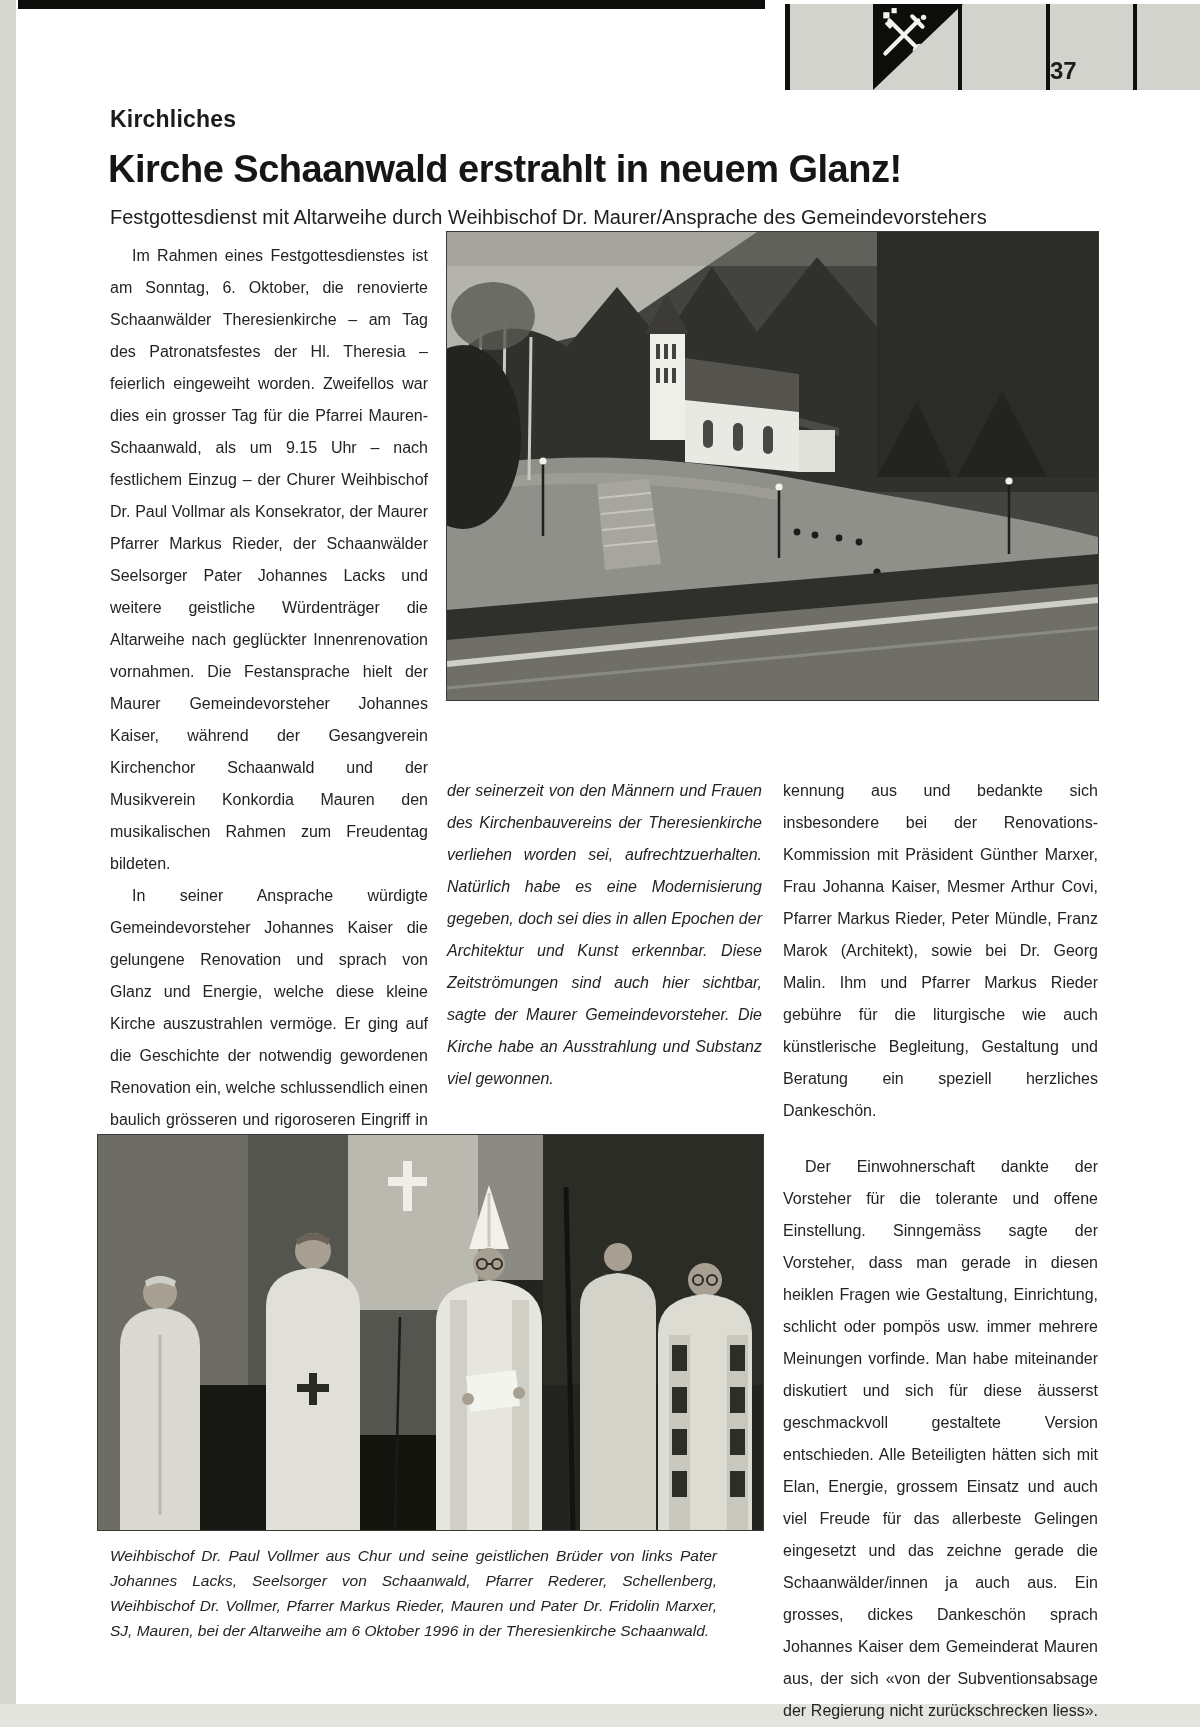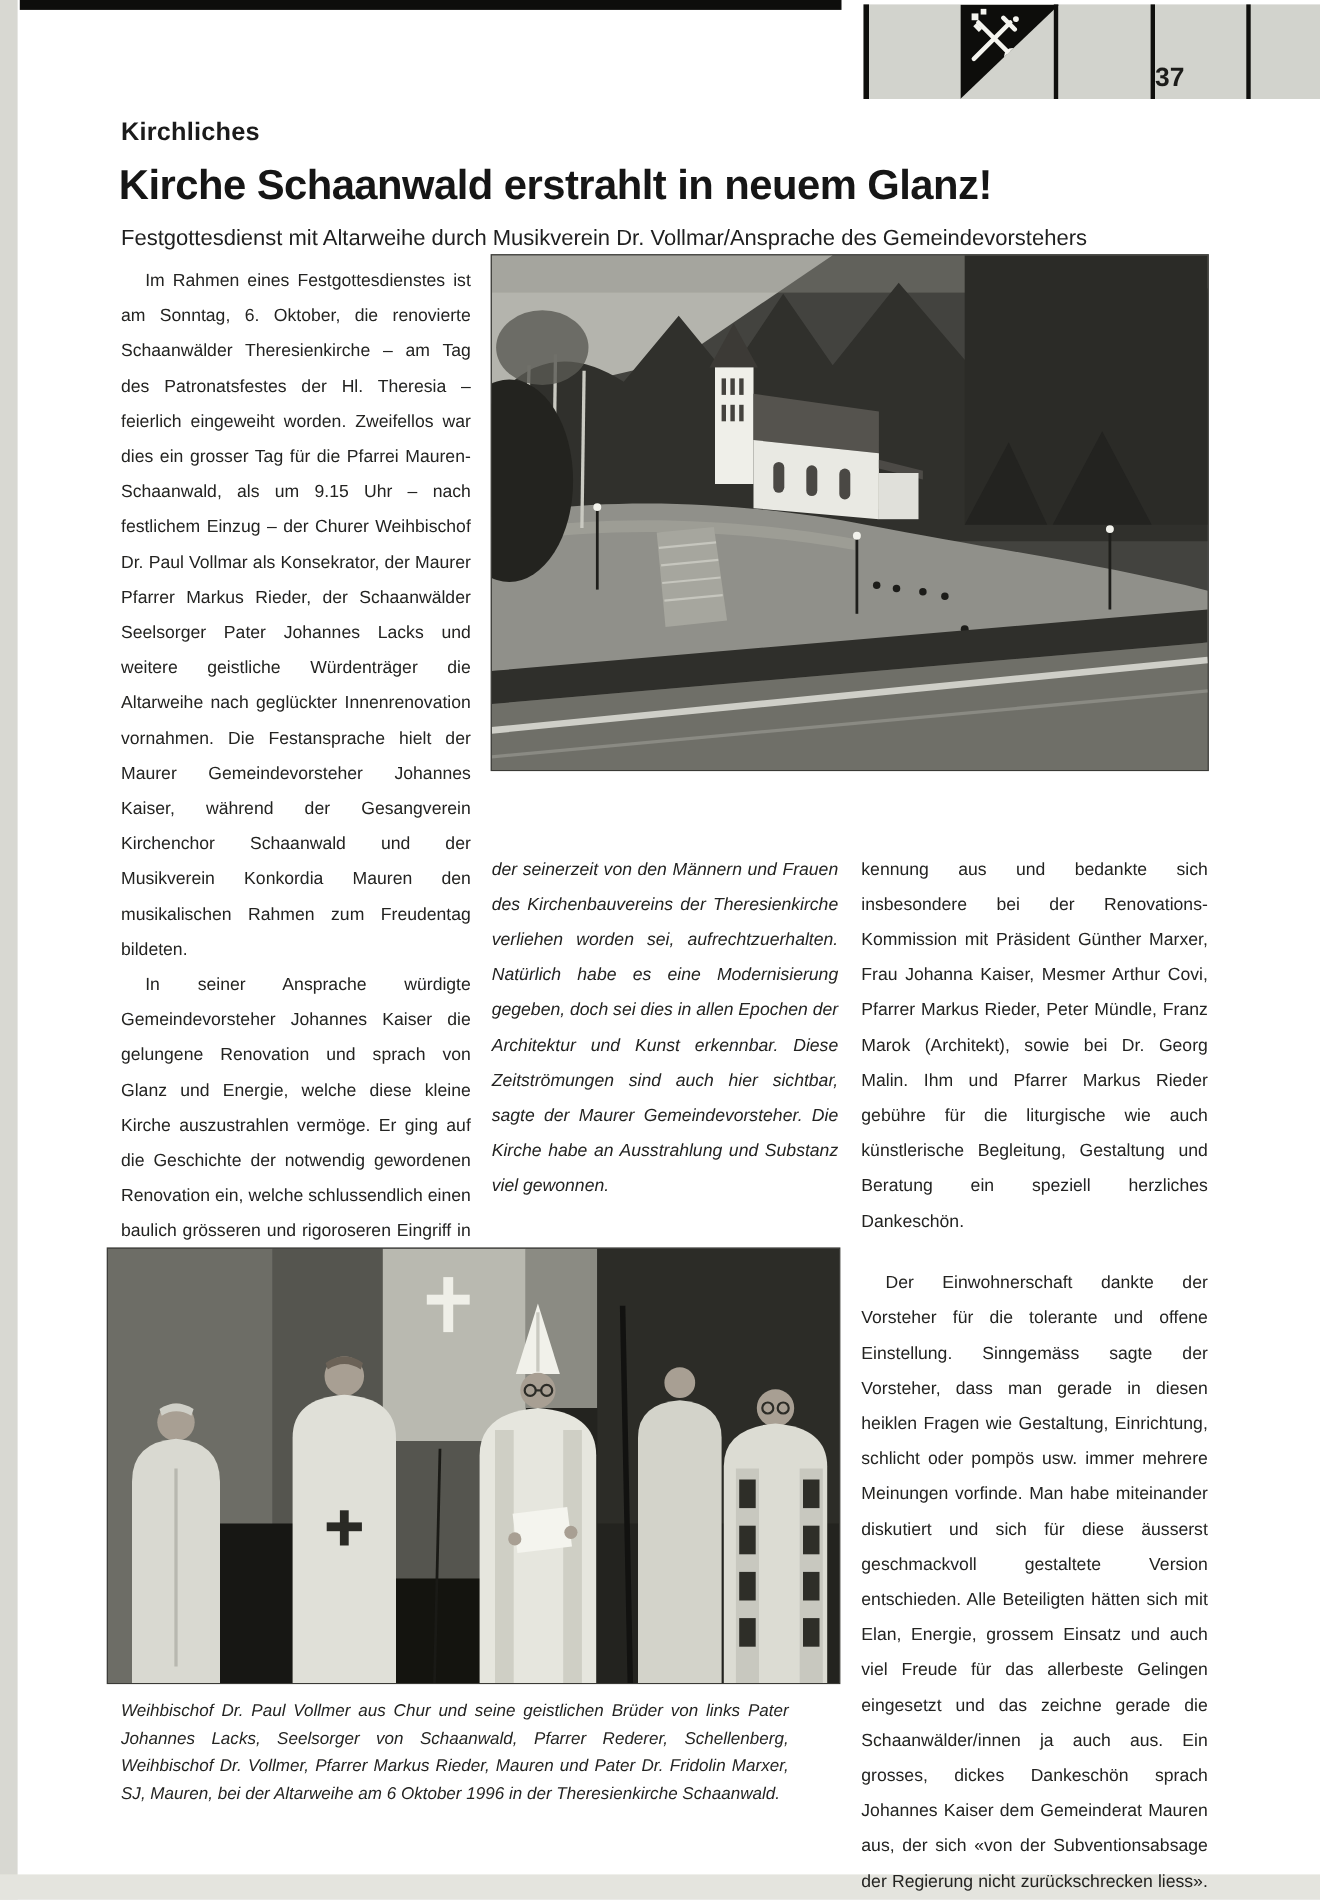--- a/index.html
+++ b/index.html
@@ -102,21 +102,21 @@
     </div>
     <div class="band-div" style="left:168px"></div>
     <div class="band-div" style="left:256px"></div>
     <div class="band-div" style="left:343px"></div>
     <div class="page-number">37</div>
   </div>
 
   <div class="section-label">Kirchliches</div>
 
   <h1 class="title">Kirche Schaanwald erstrahlt in neuem Glanz!</h1>
-  <div class="subtitle">Festgottesdienst mit Altarweihe durch Musikverein Dr. Vollmar/Ansprache des Gemeindevorstehers</div>
+  <div class="subtitle">Festgottesdienst mit Altarweihe durch Weihbischof Dr. Maurer/Ansprache des Gemeindevorstehers</div>
 
   <div class="col col-left">
     <p class="indent">Im Rahmen eines Festgottesdienstes ist am Sonntag, 6. Oktober, die renovierte Schaanwälder Theresienkirche – am Tag des Patronatsfestes der Hl. Theresia – feierlich eingeweiht worden. Zweifellos war dies ein grosser Tag für die Pfarrei Mauren-Schaanwald, als um 9.15 Uhr – nach festlichem Einzug – der Churer Weihbischof Dr. Paul Vollmar als Konsekrator, der Maurer Pfarrer Markus Rieder, der Schaanwälder Seelsorger Pater Johannes Lacks und weitere geistliche Würdenträger die Altarweihe nach geglückter Innenrenovation vornahmen. Die Festansprache hielt der Maurer Gemeindevorsteher Johannes Kaiser, während der Gesangverein Kirchenchor Schaanwald und der Musikverein Konkordia Mauren den musikalischen Rahmen zum Freudentag bildeten.</p>
     <p class="indent gap">In seiner Ansprache würdigte Gemeindevorsteher Johannes Kaiser die gelungene Renovation und sprach von Glanz und Energie, welche diese kleine Kirche auszustrahlen vermöge. Er ging auf die Geschichte der notwendig gewordenen Renovation ein, welche schlussendlich einen baulich grösseren und rigoroseren Eingriff in die Bausubstanz nach sich gezogen habe, um den Wünschen und Bedürfnissen der Schaanwälderinnen und Schaanwälder gerecht zu werden. Dennoch sei es gelungen, und dafür danke er der Kommission für die Kirchenrenovation bestens, den bezeichnenden und typischen Charakter der Theresienkirche,</p>
   </div>
 
   <div class="photo photo-church">
     <svg width="651" height="468" viewBox="0 0 651 468" preserveAspectRatio="none">
       <rect width="651" height="468" fill="#43433f"></rect>
       <polygon points="0,0 310,0 170,95 0,135" fill="#b4b4ad"></polygon>

